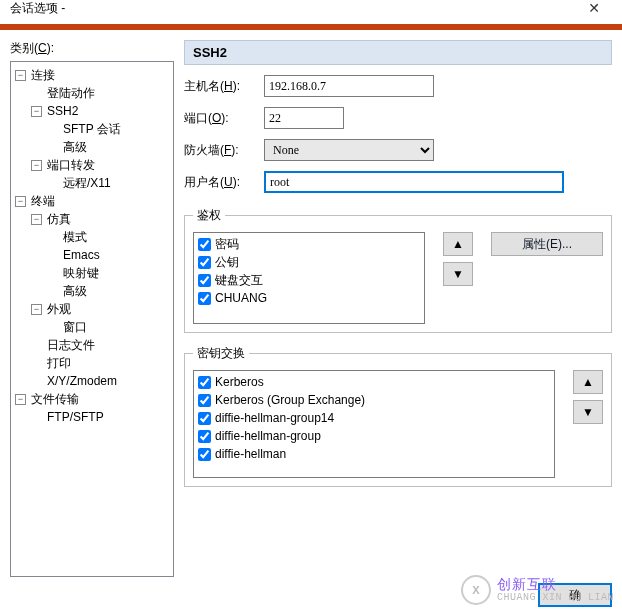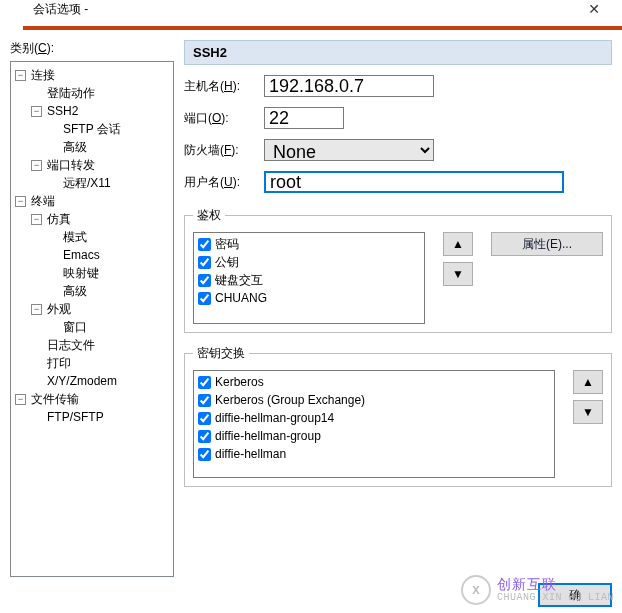--- a/index.html
+++ b/index.html
@@ -11,25 +11,24 @@
     color: #000;
     width: 622px;
     height: 613px;
     overflow: hidden;
     position: relative;
   }
 
   
   .titlebar {
     height: 30px;
-    border-bottom: 4px solid #c2410c;
+    border-bottom: 6px solid #c2410c;
     display: flex;
     align-items: center;
     padding: 0 8px 8px 10px;
-    margin-left: 23px;
   }
   .titlebar .title { flex: 1; font-size: 12px; }
   .titlebar .close {
     width: 40px; height: 28px;
     display: flex; align-items: center; justify-content: center;
     font-size: 14px; color: #333;
   }
 
   
   .body-wrap {
@@ -75,21 +74,21 @@
     padding: 4px 8px;
     font-weight: bold;
     font-size: 13px;
     margin-bottom: 10px;
   }
   .form-row { display: flex; align-items: center; margin-bottom: 10px; }
   .form-row .lbl { width: 80px; }
   .form-row .lbl .u { text-decoration: underline; }
   .form-row input[type=text], .form-row select {
     height: 22px; border: 1px solid #7a7a7a; padding: 1px 4px;
-    font-family: Liberation Sans, sans-serif; font-size: 18px;
+    font-family: Liberation Serif, serif; font-size: 12px;
   }
   .input-host { width: 170px; }
   .input-port { width: 80px; }
   .input-user { width: 300px; border: 2px solid #0078d7 !important; height: 24px; }
   select.firewall { width: 170px; background: #e8e8e8; height:22px; }
 
   fieldset {
     border: 1px solid #bfbfbf;
     margin: 4px 0 8px 0;
     padding: 8px 8px 8px 8px;

